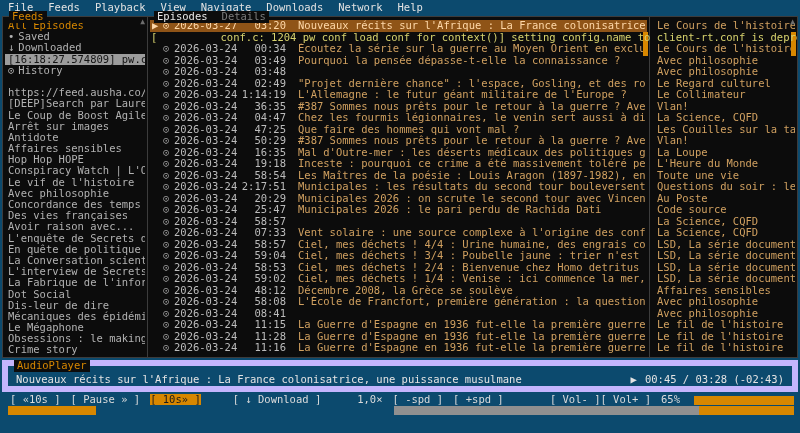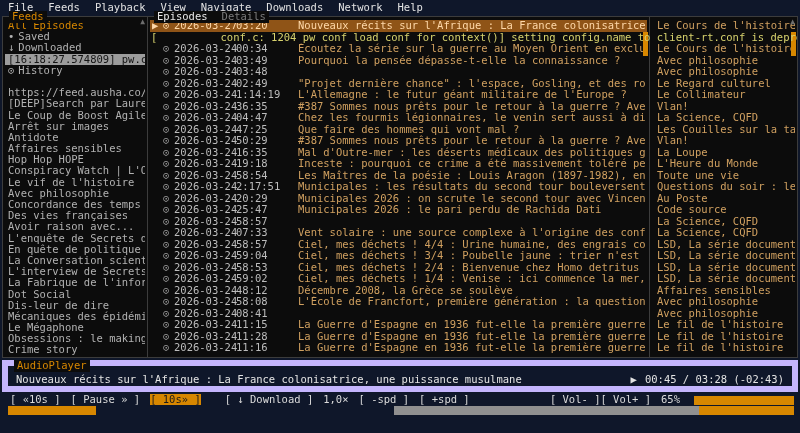--- a/index.html
+++ b/index.html
@@ -1,17 +1,17 @@
 <!DOCTYPE html>
 <html><head>
 <meta charset="utf-8">
 <style>
   *{margin:0;padding:0;box-sizing:border-box}
   html,body{background:#000}
-  #screen{position:relative;width:800px;height:433px;background:#0f172a;overflow:hidden;
+  #screen{position:relative;width:800px;height:433px;background:#0c4a6e;overflow:hidden;
     font-family:"DejaVu Sans Mono",monospace;font-size:10.5px;line-height:11.5px;color:#b8b8b8}
   
   .menubar{position:absolute;left:0;top:0;right:0;height:16px;display:flex;gap:15px;
     padding:2px 0 0 8px;color:#e2e2e2;white-space:pre}
   
   .panel{position:absolute;top:16px;bottom:75px;border:1px solid #3c3c3c;background:#0c0c0c}
   .feeds{left:2px;width:146px}
   .episodes{left:148px;width:502px;border-left:none}
   .feedcol{left:650px;width:148px;border-left:none}
   .ptitle{position:absolute;top:-6px;left:6px;background:#0c0c0c;padding:0 3px;color:#d78700;z-index:2}
@@ -23,21 +23,21 @@
   
   .frow{height:11.2px;line-height:11.2px;white-space:nowrap;overflow:hidden;padding:0 3px;color:#b2b2b2}
   .frow.accent{color:#d78700}
   .frow.log{background:#9c9c9c;color:#141414}
   .ficon{margin-right:4px}
   
   .erow{display:flex;height:11.5px;line-height:11.5px;white-space:nowrap;overflow:hidden;padding:0 2px}
   .play{width:11px;flex:none;color:#ffd8a8}
   .marker{width:11px;flex:none;color:#9a9a9a}
   .edate{width:62px;flex:none;color:#bcbcbc}
-  .etime{width:50px;flex:none;text-align:left;margin-right:12px;color:#bcbcbc}
+  .etime{width:50px;flex:none;text-align:right;margin-right:12px;color:#bcbcbc}
   .etitle{flex:1;color:#d0a060;overflow:hidden}
   .erow.selected{background:#8f5417}
   .erow.selected .edate,.erow.selected .etime,.erow.selected .etitle,.erow.selected .marker{color:#ffd8a8}
   .erow.spacer,.crow.spacer{visibility:hidden}
   
   .crow{height:11.5px;line-height:11.5px;white-space:nowrap;overflow:hidden;padding:0 5px;color:#d0a060}
   
   .warning{position:absolute;left:151px;top:31px;width:646px;height:12px;line-height:12px;
     color:#d8d36e;white-space:pre;overflow:hidden;z-index:5}
   
@@ -46,22 +46,22 @@
   
   .player{position:absolute;left:2px;right:2px;top:360px;height:32px;border:6px solid #c4b5fd}
   .ptrack{position:absolute;left:8px;top:8px;right:200px;white-space:nowrap;overflow:hidden;color:#e4e4e4}
   .ptime{position:absolute;right:8px;top:8px;color:#e4e4e4;white-space:pre}
   .ptime .picon{margin-right:8px}
   
   .controls{position:absolute;left:10px;right:6px;top:392px;height:13px;display:flex;
     align-items:flex-end;gap:10px;color:#dcdcdc;white-space:pre}
   .btn.focused{background:#d78700;color:#1a1a1a}
   .ctrl-spacer{flex:1}
-  .speed{}
-  .dl{margin-left:14px}
+  .speed{margin-left:26px}
+  .dl{margin-left:22px}
   .volpair{display:flex;gap:0}
   .volbar{width:100px;height:9px;background:#d78700;margin-left:4px}
   
   .seekfill{position:absolute;left:8px;top:406px;width:88px;height:9px;background:#d78700}
   .volslider{position:absolute;left:394px;top:406px;width:400px;height:9px;background:#909090}
   .volslider .fill{position:absolute;right:0;top:0;width:95px;height:9px;background:#d78700}
 </style>
 </head>
 <body>
 

